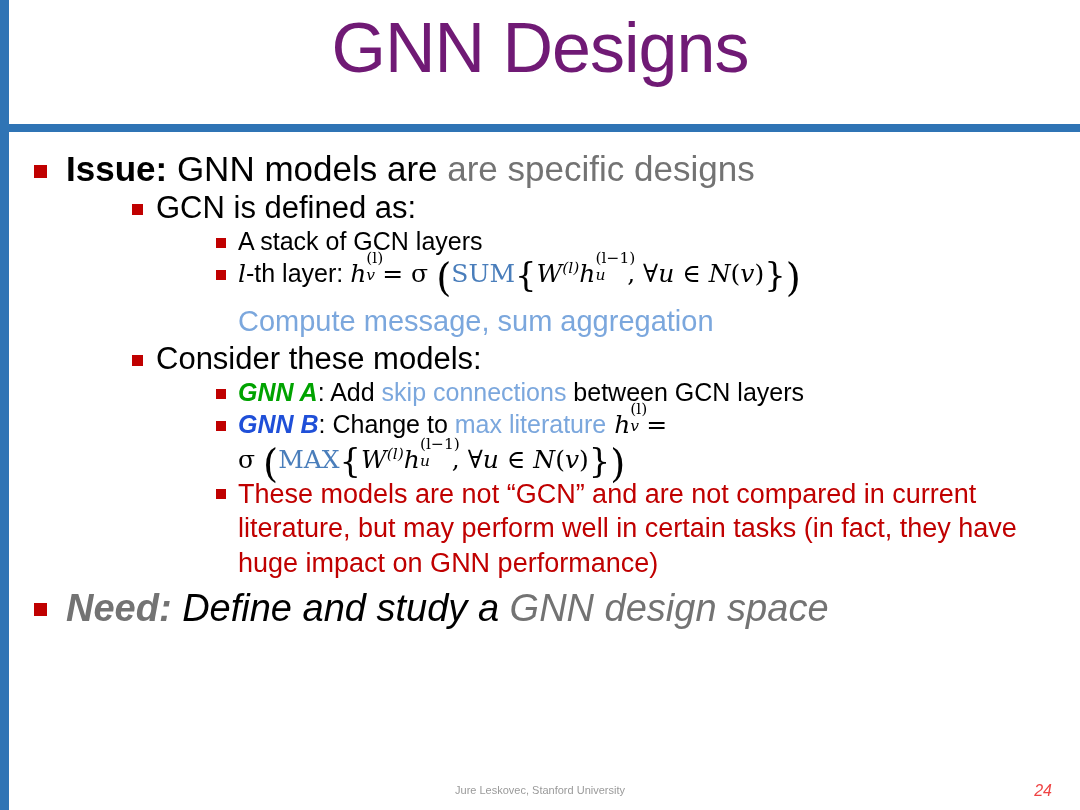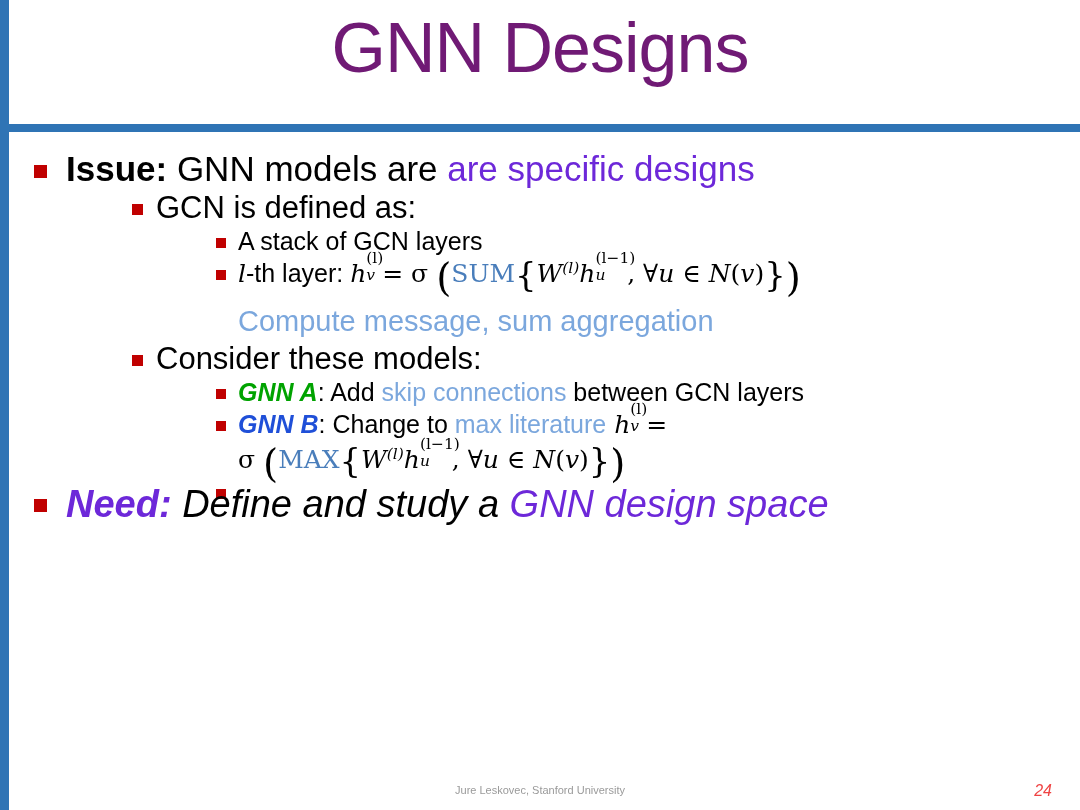--- a/index.html
+++ b/index.html
@@ -106,21 +106,21 @@
     padding-left: 38px;
     line-height: 1.22;
     margin-bottom: 1px;
   }
   .lvl3 > li > .bullet {
     width: 10px;
     height: 10px;
     left: 16px;
     top: 12px;
   }
-  .red { color: #6d28d9; }
+  .red { color: #737373; }
   .blue { color: #4a7ebb; }
   .green { color: #00a300; }
   .blue-ital { color: #1f4fd8; }
   .lightblue { color: #7ba7dd; }
   b, .bold { font-weight: bold; }
   .need {
     font-size: 38px;
     font-style: italic;
   }
   .math {
@@ -257,20 +257,21 @@
                 <span class="bullet"></span>
                 <i class="green bold">GNN A</i><span>: Add </span><span class="lightblue">skip connections</span><span> between GCN layers</span>
               </li>
               <li>
                 <span class="bullet"></span>
                 <i class="blue-ital bold">GNN B</i><span>: Change to </span><span class="lightblue">max literature</span><span class="hv">&nbsp;h<span class="sup">(l)</span><span class="sub">v</span></span><span class="mathup">&nbsp;&nbsp;=</span>
                 <span class="formula-line2"><span class="mathup">σ&nbsp;</span><span class="bigparen">(</span><span class="op blue">MAX</span><span class="bigbrace">{</span><span class="math">W<sup>(l)</sup></span><span class="hv">h<span class="sup">(l−1)</span><span class="sub">u</span></span><span class="mathup">&nbsp;&nbsp;&nbsp;&nbsp;, ∀<span class="math">u</span> ∈ <span class="math">N</span>(<span class="math">v</span>)</span><span class="bigbrace">}</span><span class="bigparen">)</span></span>
               </li>
               <li>
                 <span class="bullet"></span>
+                <span class="red-para">These models are not “GCN” and are not compared in current literature, but may perform well in certain tasks (in fact, they have huge impact on GNN performance)</span>
               </li>
             </ul>
           </li>
         </ul>
       </li>
 
       <li class="need-row">
         <span class="bullet"></span>
         <span class="need"><span class="red bold">Need:</span><span> Define and study a </span><span class="red">GNN design space</span></span>
       </li>

